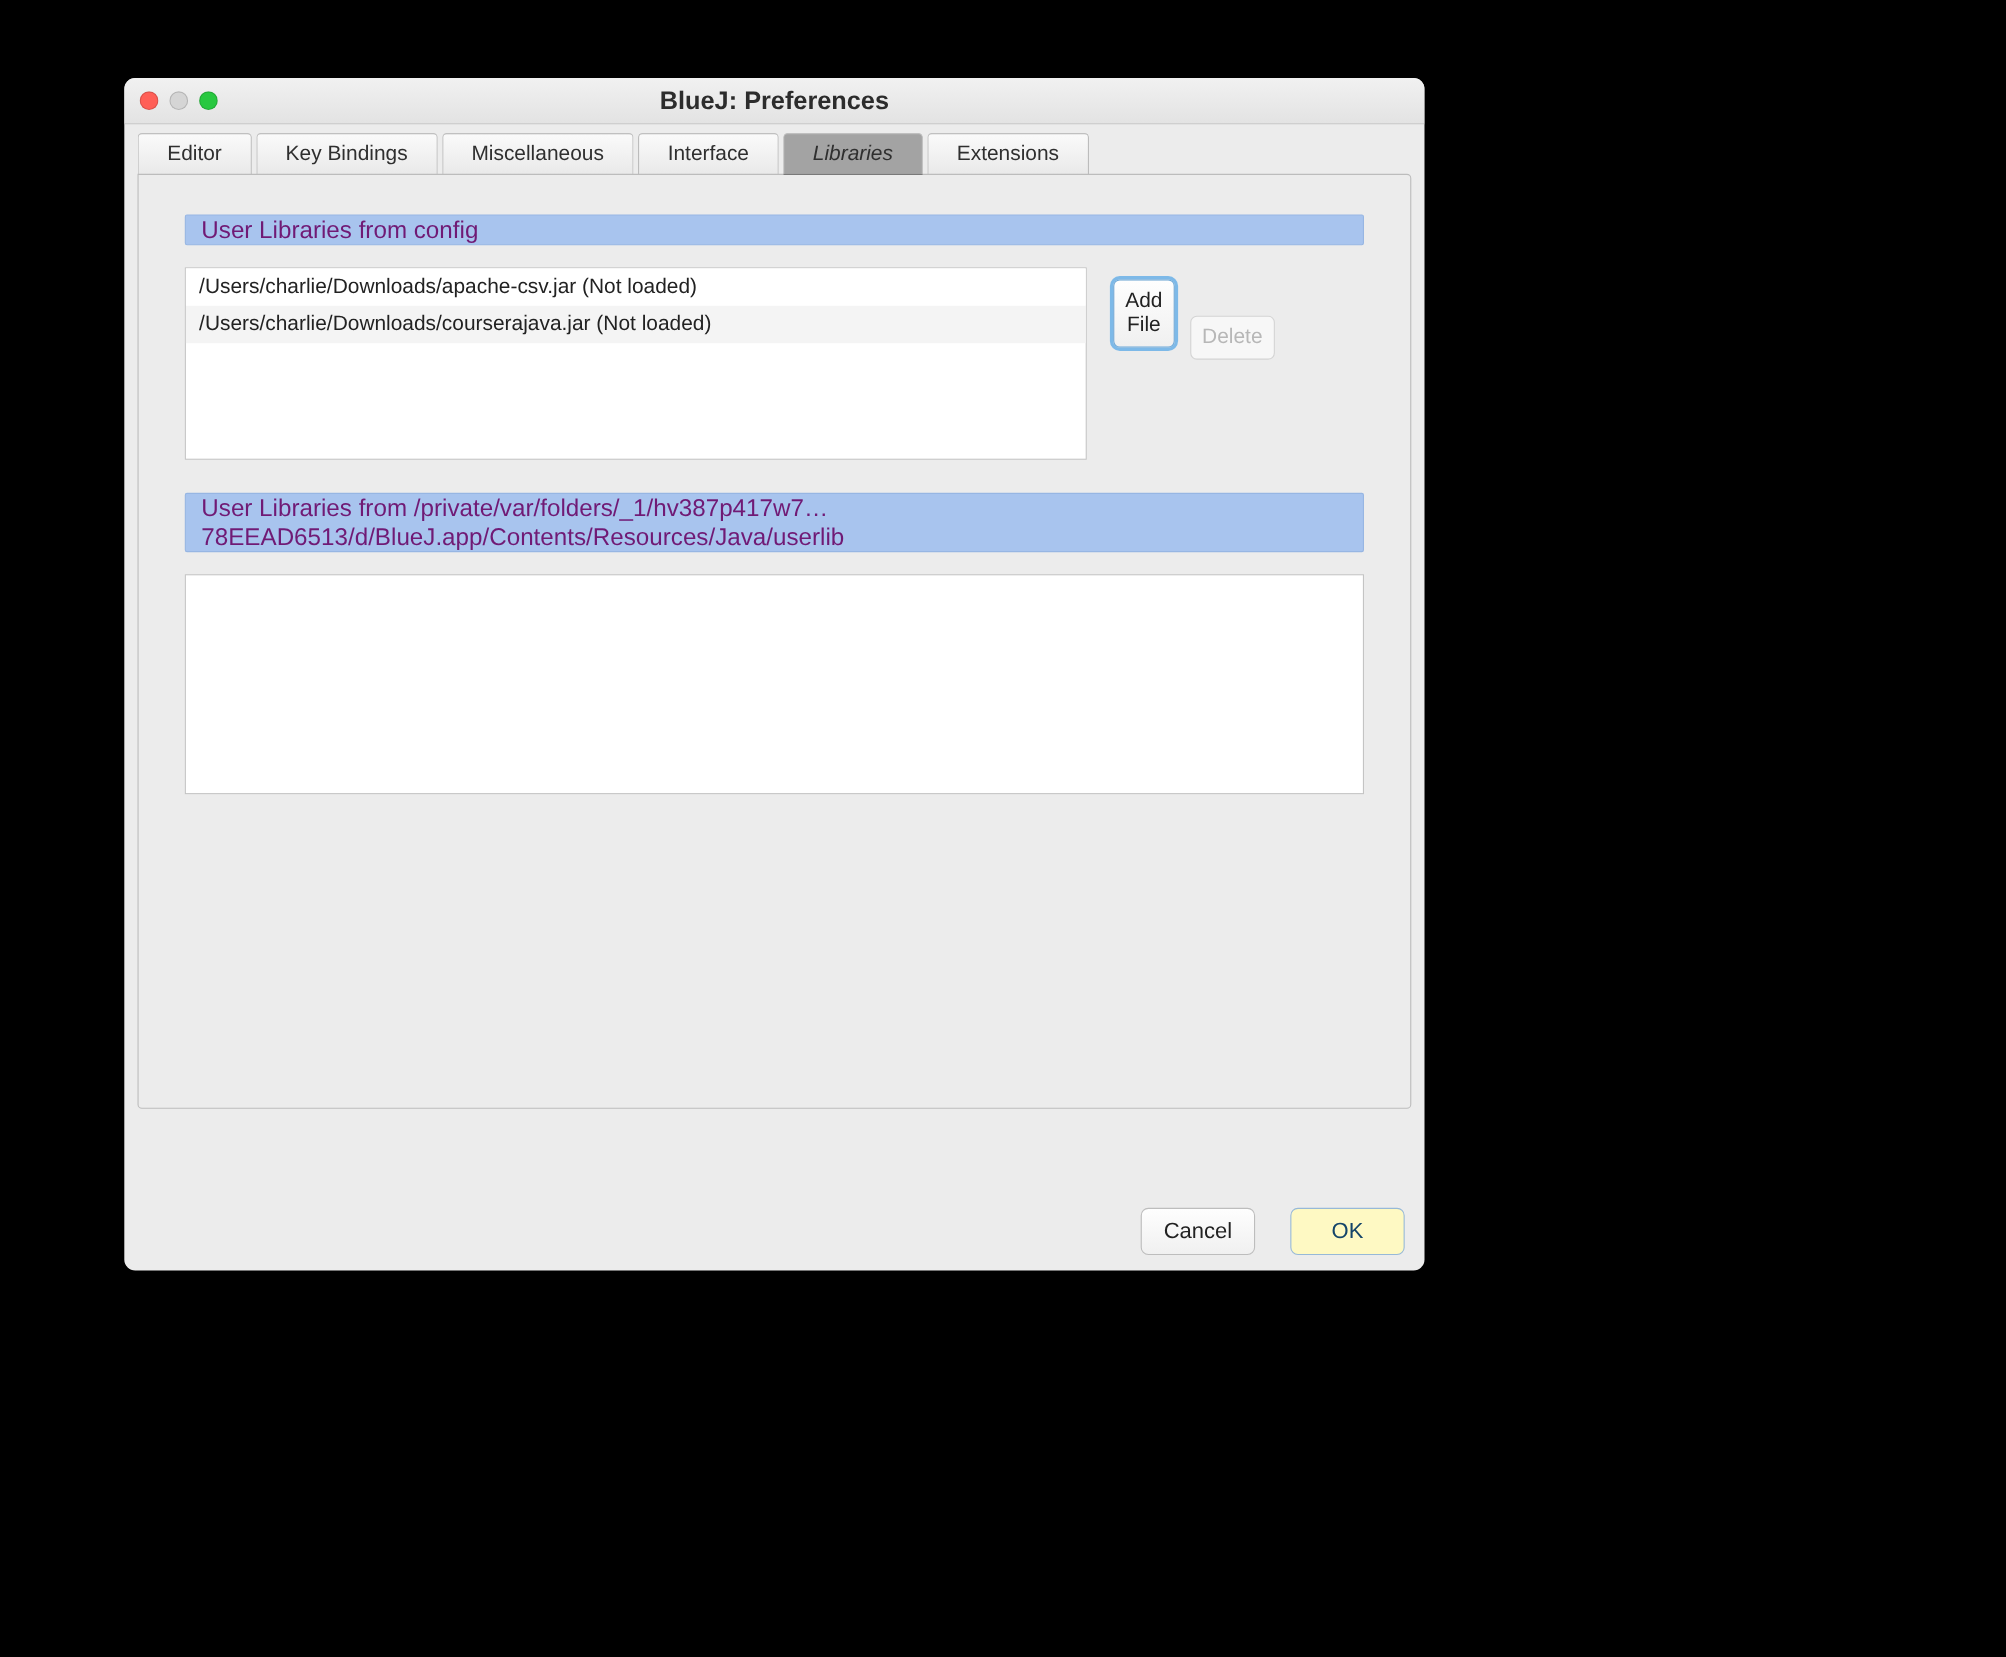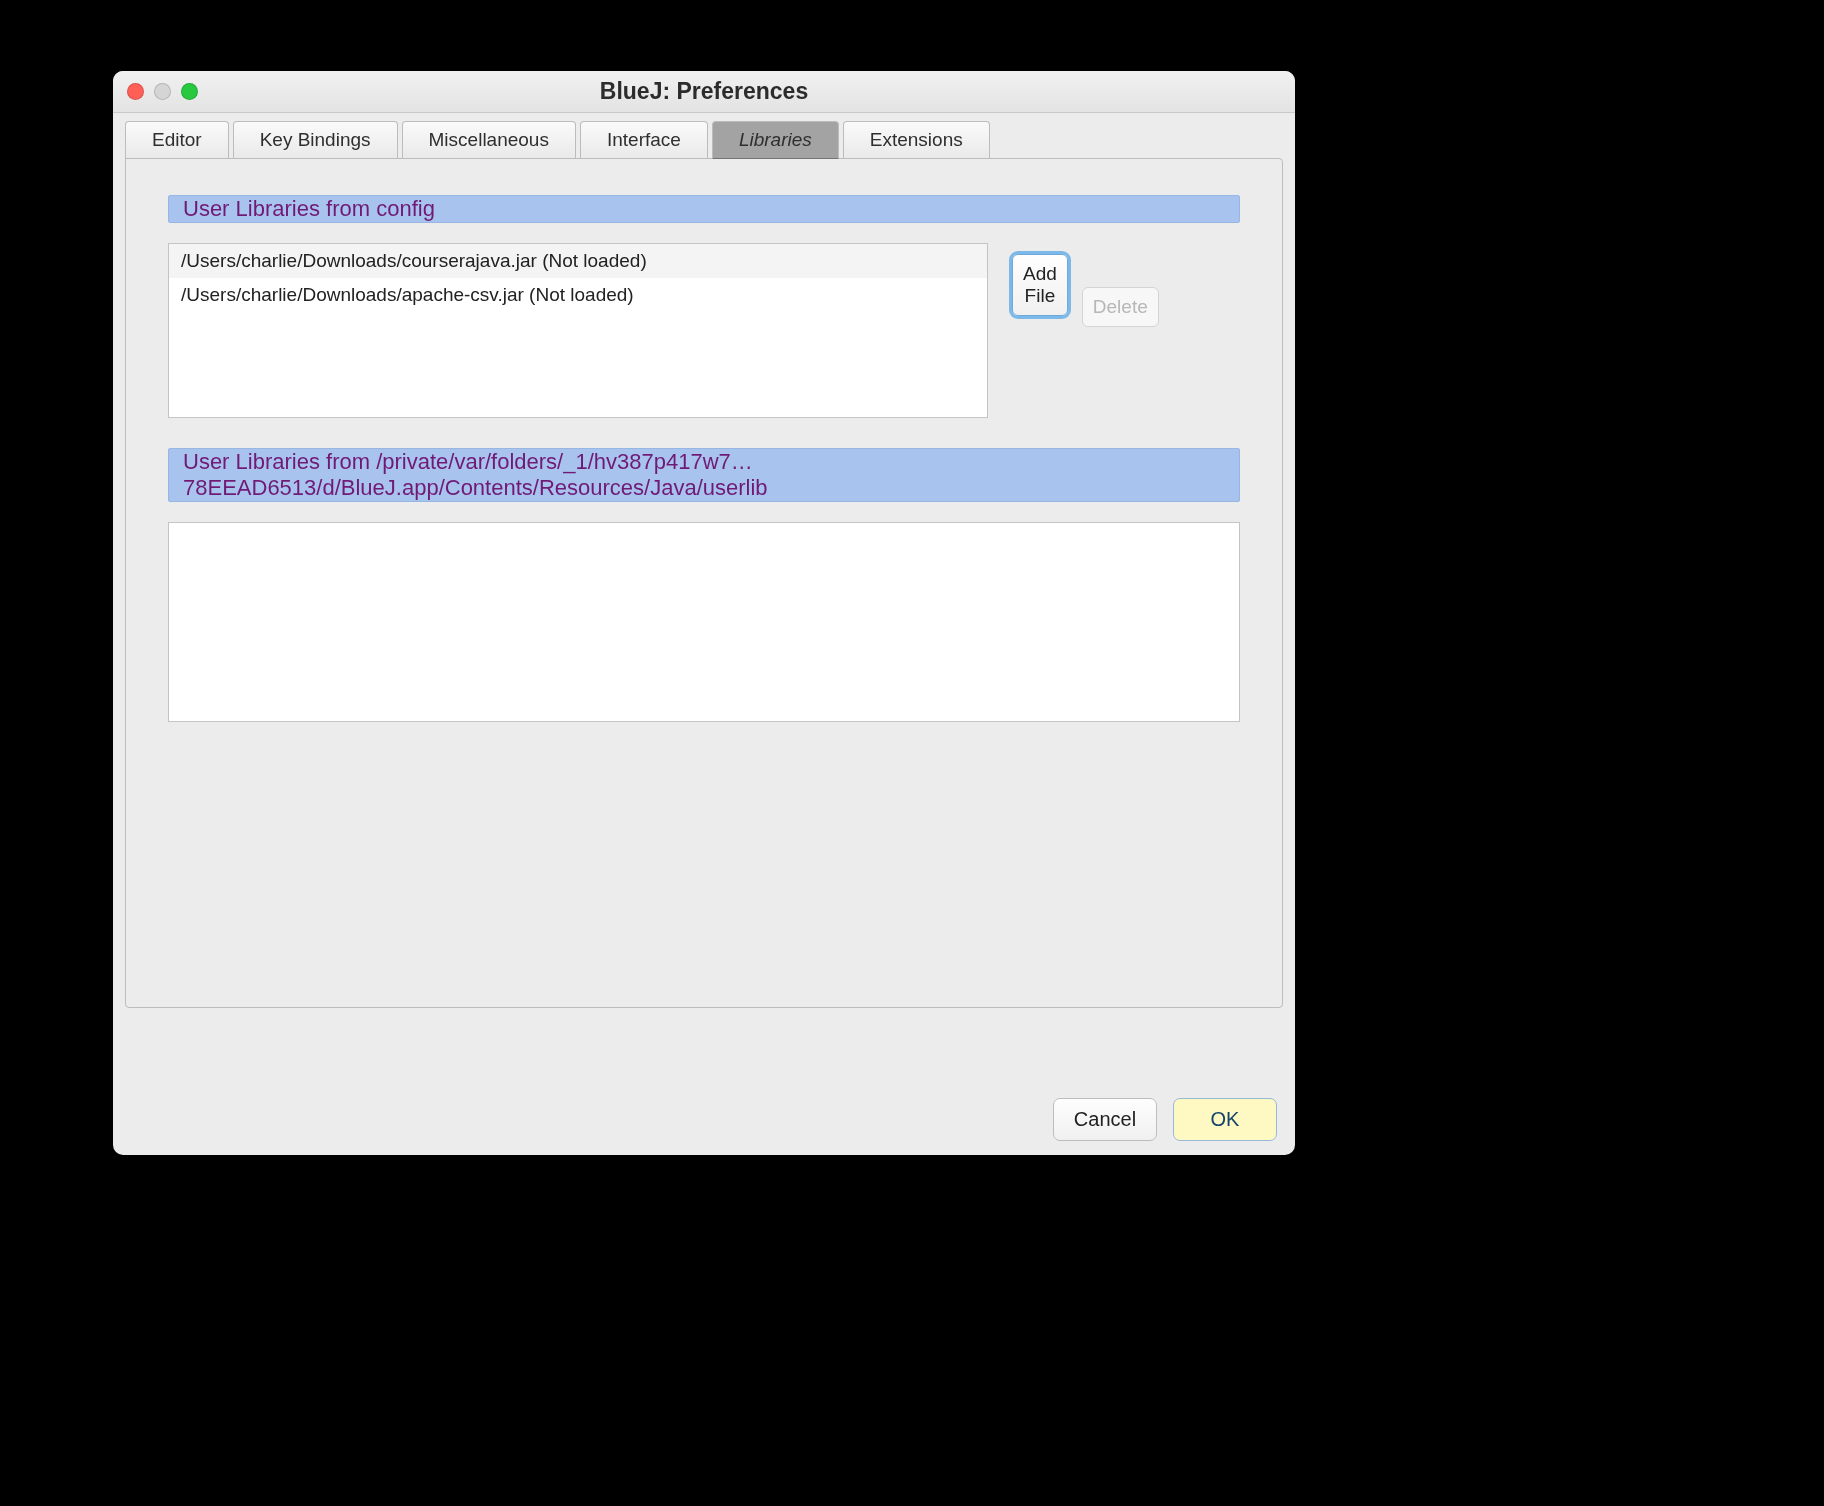--- a/index.html
+++ b/index.html
@@ -82,21 +82,21 @@
     font-size:19px; color:#222;
     text-align:center; cursor:pointer;
   }
   .btn.focus { box-shadow:0 0 0 3px #7db9e8; border-color:#6ea9d9; }
   .btn.disabled { color:#b7b7b7; border-color:#d4d4d4; background:#f7f7f7; cursor:default;margin-top:44px; }
   .section2 { margin-top:30px; }
   .bigbox {
     margin-top:20px; height:200px; background:#fff; border:1px solid #c4c4c4;
   }
   .footer {
-    position:absolute; right:18px; bottom:14px; display:flex; gap:16px;
+    position:absolute; right:18px; bottom:14px; display:flex; gap:32px;
   }
   .ftr-btn {
     min-width:104px; text-align:center; padding:9px 18px;
     border-radius:7px; font-size:20px;
     border:1px solid #bdbdbd;
     background:linear-gradient(#fefefe,#f0f0f0);
     cursor:pointer;
   }
   .ftr-btn.primary {
     background:#fef9c3; border-color:#97b9d8; color:#144469;
@@ -130,22 +130,22 @@
       <div class="tab active">Libraries</div>
       <div class="tab">Extensions</div>
     </div>
 
     <div class="tab-panel">
 
       <div class="section-heading">User Libraries from config</div>
 
       <div class="libs-area">
         <div class="list">
+          <div class="row">/Users/charlie/Downloads/apache-csv.jar (Not loaded)</div>
           <div class="row alt">/Users/charlie/Downloads/courserajava.jar (Not loaded)</div>
-          <div class="row">/Users/charlie/Downloads/apache-csv.jar (Not loaded)</div>
         </div>
         <div class="btn-col">
           <div class="btn focus">Add File</div>
           <div class="btn disabled">Delete</div>
         </div>
       </div>
 
       <div class="section2">
         <div class="section-heading">User Libraries from /private/var/folders/_1/hv387p417w7…78EEAD6513/d/BlueJ.app/Contents/Resources/Java/userlib</div>
         <div class="bigbox"></div>

